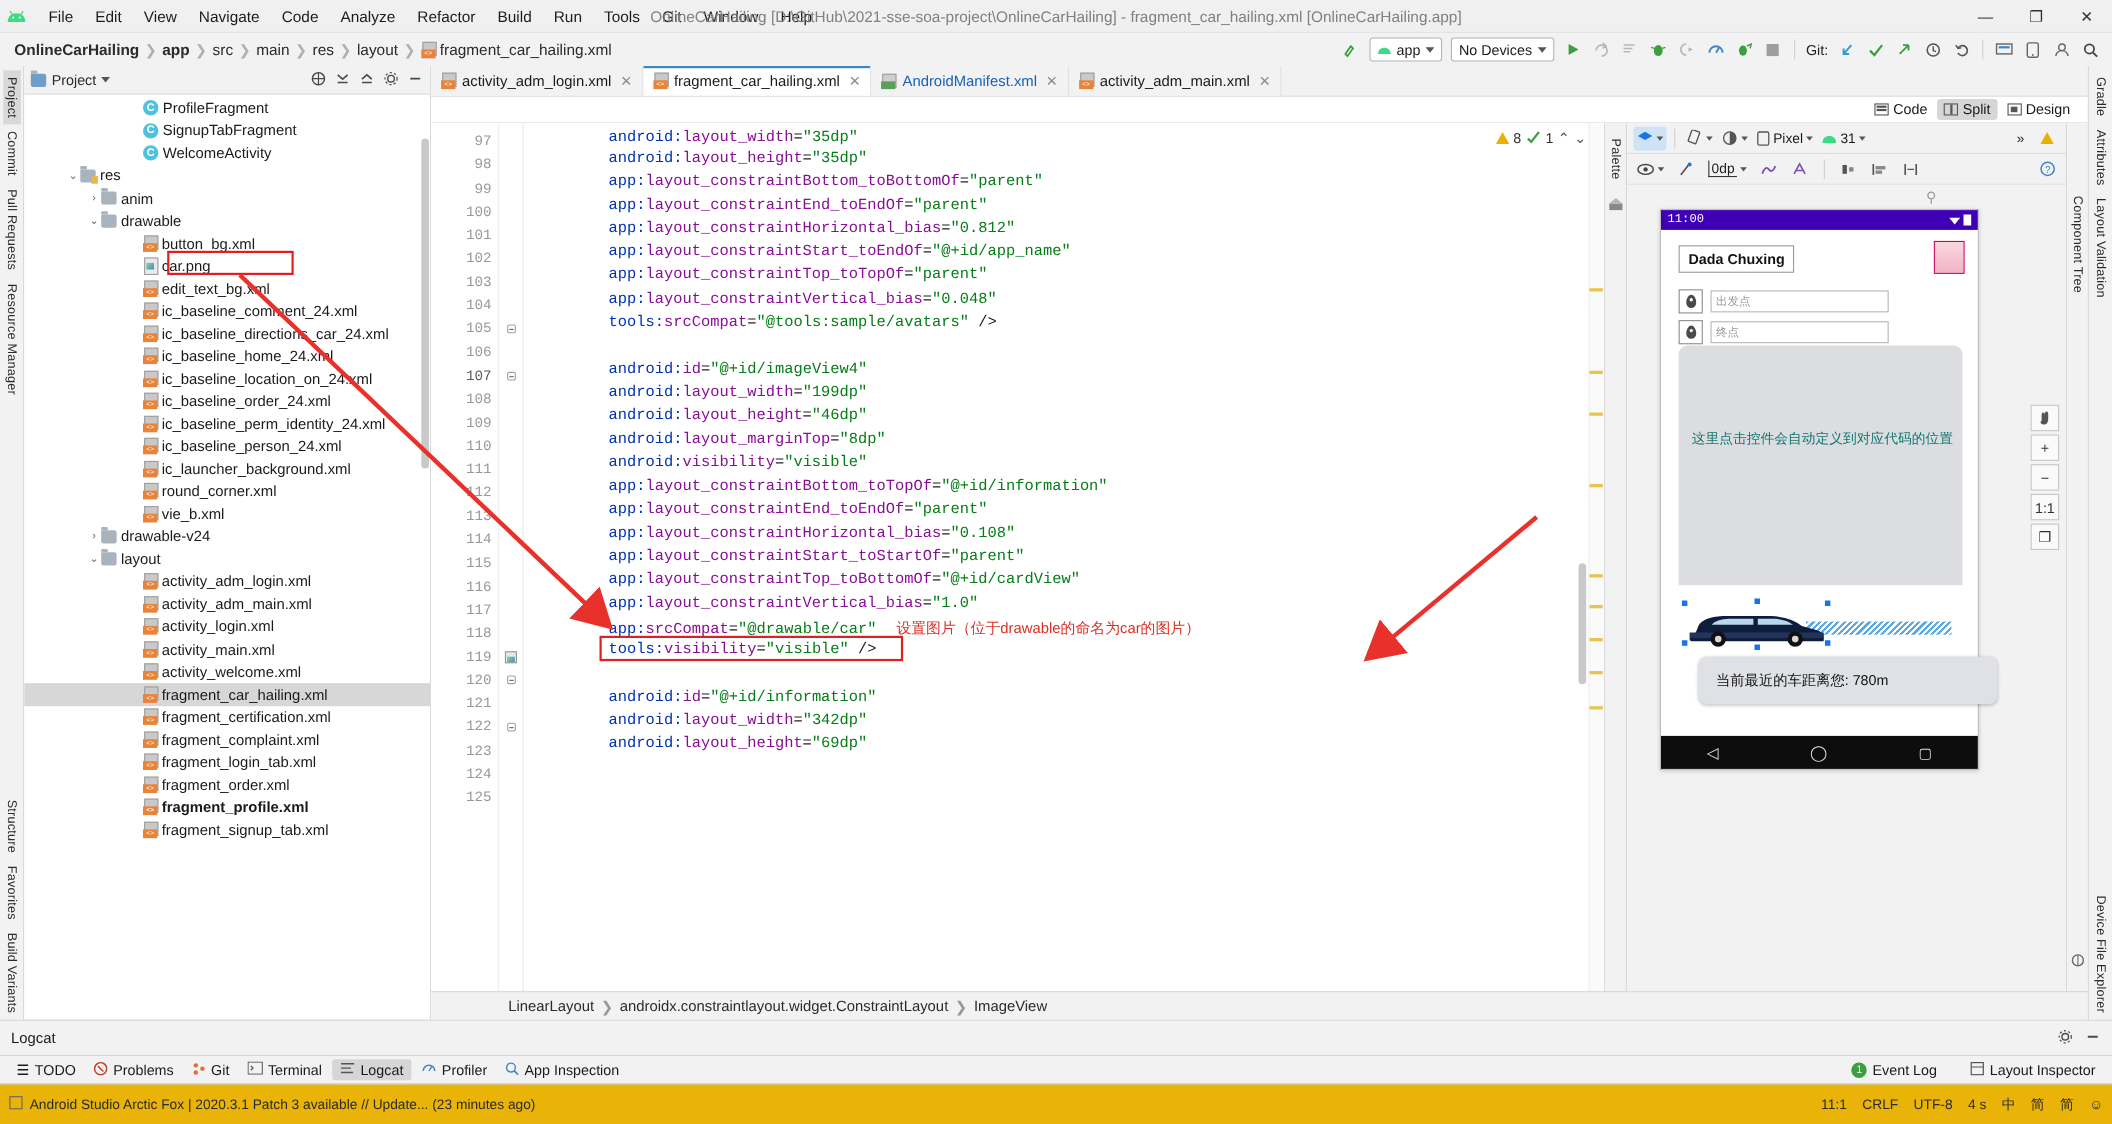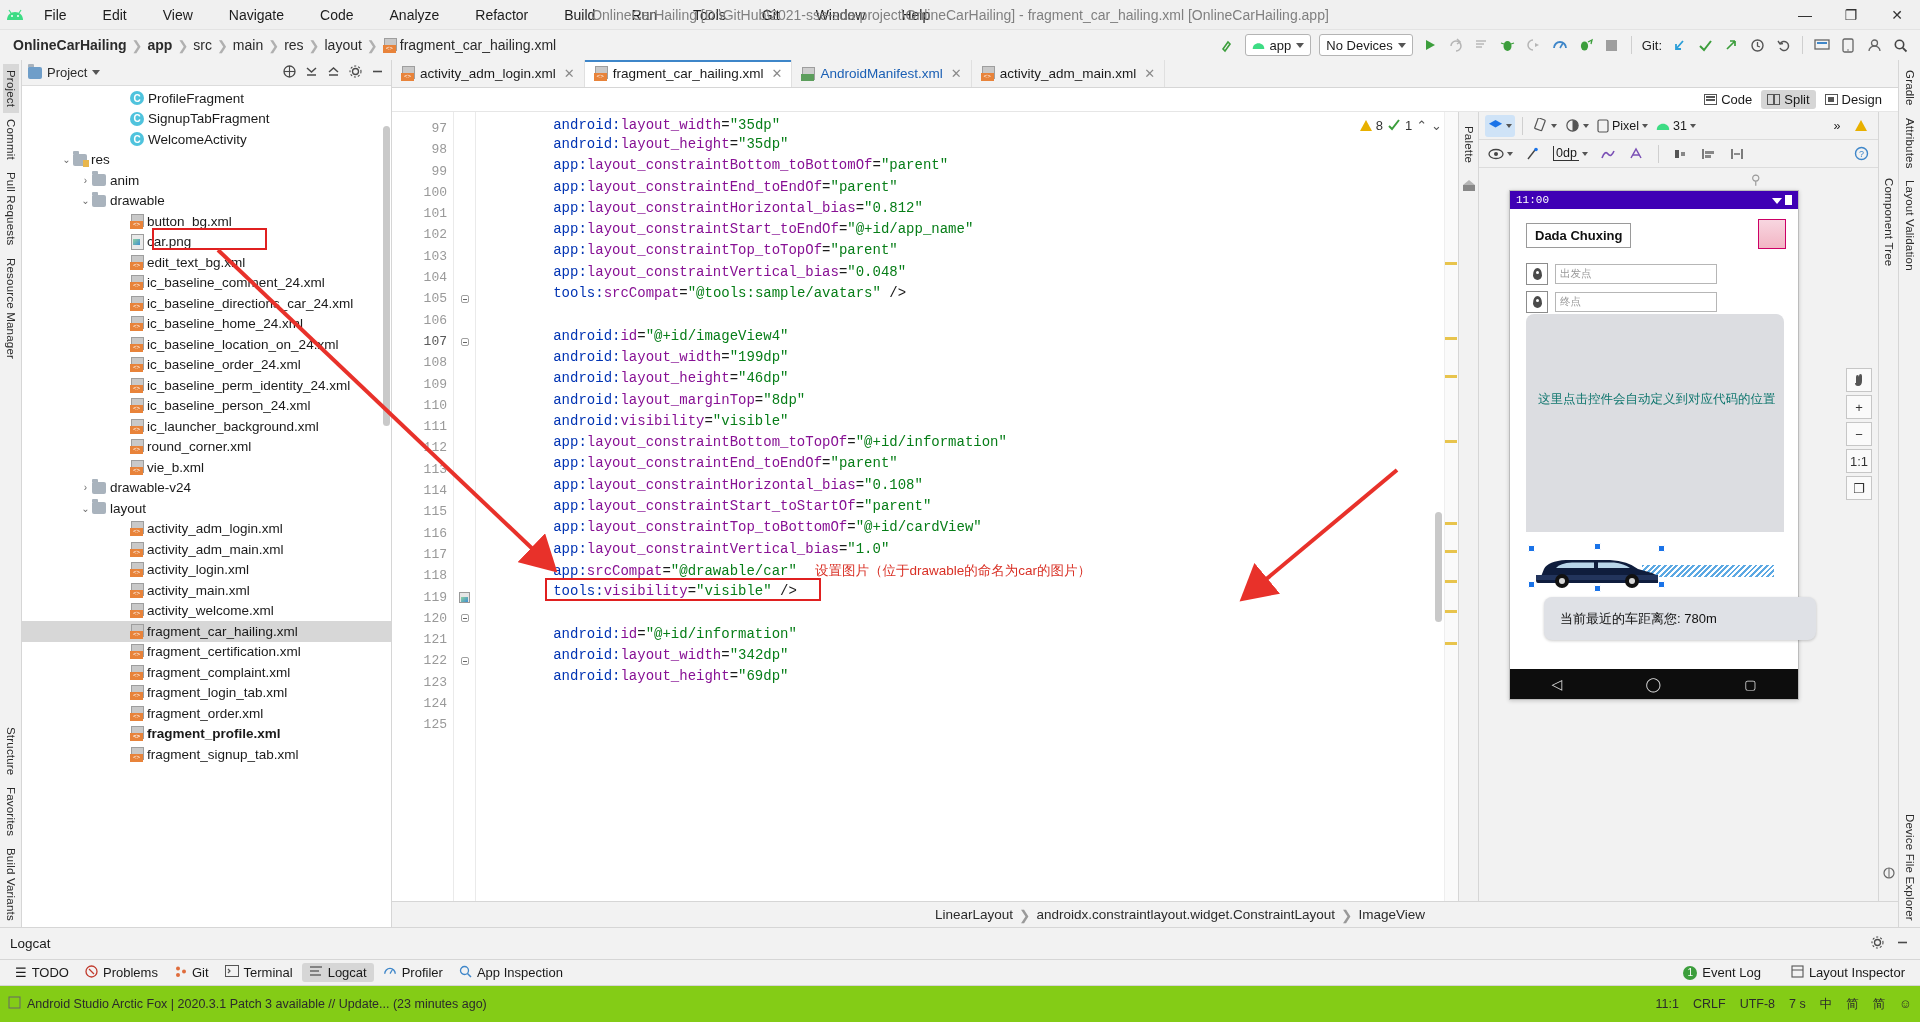--- a/index.html
+++ b/index.html
@@ -11,21 +11,21 @@
   }
   .app { position: relative; width: 1920px; height: 1022px; display: flex; flex-direction: column; }
 
   
   .titlebar {
     height: 30px; background: #f0f0f0; display: flex; align-items: center;
     border-bottom: 1px solid #e3e3e3; flex: 0 0 30px;
   }
   .android-logo { width: 30px; display: flex; align-items: center; justify-content: center; }
   .android-logo svg { display: block; }
-  .menu { display: flex; align-items: center; gap: 16px; padding-left: 4px; }
+  .menu { display: flex; align-items: center; gap: 0; padding-left: 4px; }
   .menu-item { padding: 4px 10px; font-size: 14px; color: #1c1c1c; cursor: default; white-space: nowrap; }
   .win-title {
     position: absolute; left: 0; right: 0; top: 0; height: 30px;
     display: flex; align-items: center; justify-content: center;
     font-size: 14px; color: #808080; pointer-events: none;
   }
   .win-btns { margin-left: auto; display: flex; height: 30px; z-index: 3; }
   .win-btn { width: 46px; display: flex; align-items: center; justify-content: center; color: #333; font-size: 14px; }
 
   
@@ -217,38 +217,38 @@
     background: repeating-linear-gradient(135deg,#4a9fe0 0 2px, transparent 2px 4px); opacity:.9; }
 
   .zoomtools { position: absolute; right: 6px; top: 200px; display:flex; flex-direction: column; gap: 3px; align-items:center; }
   .ztb { width: 26px; height: 24px; background:#fafafa; border:1px solid #c6c6c6; display:flex;align-items:center;justify-content:center; font-size:13px; color:#333;}
 
   .comptree-strip { width: 20px; flex: 0 0 20px; background:#f2f2f2; border-left:1px solid #d6d6d6; display:flex;flex-direction:column;align-items:center;padding-top:60px; }
 
   
   .editor-crumbs {
     height: 26px; flex: 0 0 26px; background: #f2f2f2; border-top: 1px solid #d6d6d6;
-    display: flex; align-items: center; padding-left: 70px; font-size: 13.5px; color: #2b2b2b; gap: 6px; justify-content: center;
+    display: flex; align-items: center; padding-left: 70px; font-size: 13.5px; color: #2b2b2b; gap: 6px;
   }
   .ec-sep { color: #999; }
 
   
   .logcat { flex: 0 0 32px; background: #f2f2f2; border-top: 1px solid #d6d6d6; display: flex; align-items: center; padding: 0 10px; }
   .logcat .title { font-size: 13.5px; }
   .logcat .r { margin-left: auto; display: flex; gap: 10px; align-items: center; color:#555; }
 
   
   .toolwin { height: 26px; flex: 0 0 26px; background: #f2f2f2; border-top: 1px solid #d6d6d6; display: flex; align-items: center; gap: 2px; padding: 0 8px; }
   .twi { display: flex; align-items: center; gap: 5px; padding: 2px 7px; font-size: 13px; border-radius: 3px; color: #1a1a1a; }
   .twi.sel { background: #d6d6d6; }
   .toolwin .r { margin-left: auto; display: flex; gap: 16px; align-items: center; }
   .badge-circ { width: 14px; height: 14px; border-radius: 50%; background: #3c9e3c; color: #fff; font-size: 10px; display: inline-flex; align-items: center; justify-content: center; }
 
   
-  .statusrow { height: 24px; flex: 0 0 24px; background: #84cc16; border-top: 1px solid #d6d6d6; display: flex; align-items: center; padding: 18px 8px; font-size: 12.5px; color: #2b2b2b; }
+  .statusrow { height: 24px; flex: 0 0 24px; background: #eab308; border-top: 1px solid #d6d6d6; display: flex; align-items: center; padding: 18px 8px; font-size: 12.5px; color: #2b2b2b; }
   .statusrow .r { margin-left: auto; display: flex; gap: 14px; align-items: center; }
 
   
   .overlay { position: absolute; left:0; top:0; width: 1920px; height: 1022px; pointer-events: none; z-index: 40; }
   .redbox { position: absolute; border: 2px solid #e02020; }
 </style>
 </head>
 <body>
 
 <div class="app">
@@ -1200,21 +1200,21 @@
     <span style="margin-right:6px">
       <svg width="13" height="13" viewBox="0 0 13 13">
           <rect x="1" y="1" width="11" height="11" fill="none" stroke="#666" stroke-width="1"></rect>
         </svg>
     </span>
     <span>Android Studio Arctic Fox | 2020.3.1 Patch 3 available // Update... (23 minutes ago)</span>
     <span class="r">
       <span>11:1</span>
       <span>CRLF</span>
       <span>UTF-8</span>
-      <span>7 s</span>
+      <span>4 s</span>
       <span>中</span>
       <span>简</span>
       <span>简</span>
       <span>☺</span>
     </span>
   </div>
 
   <svg class="overlay">
     <defs>
       <marker id="ah" markerWidth="10" markerHeight="10" refX="3" refY="5" orient="auto">

